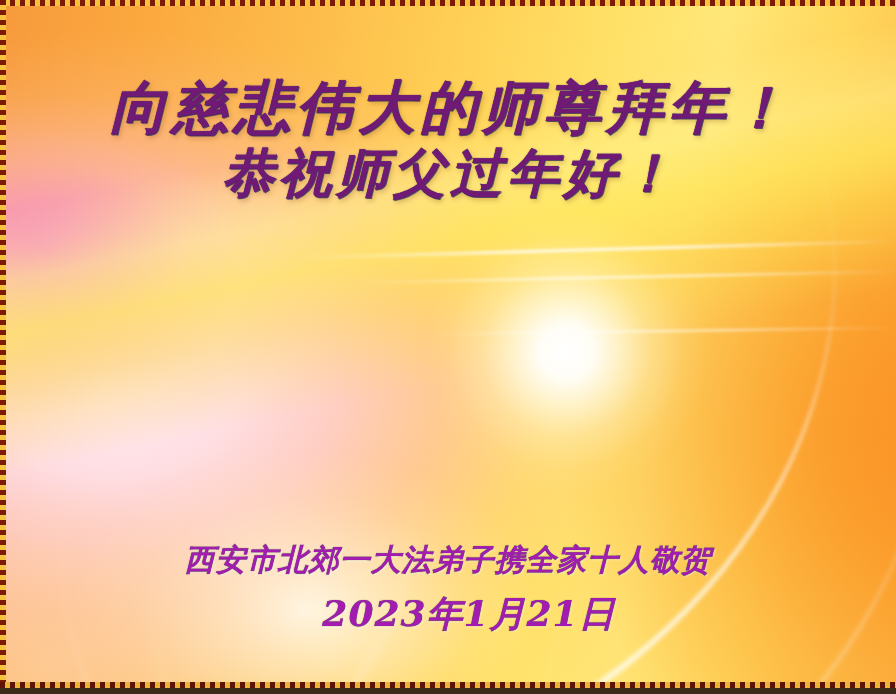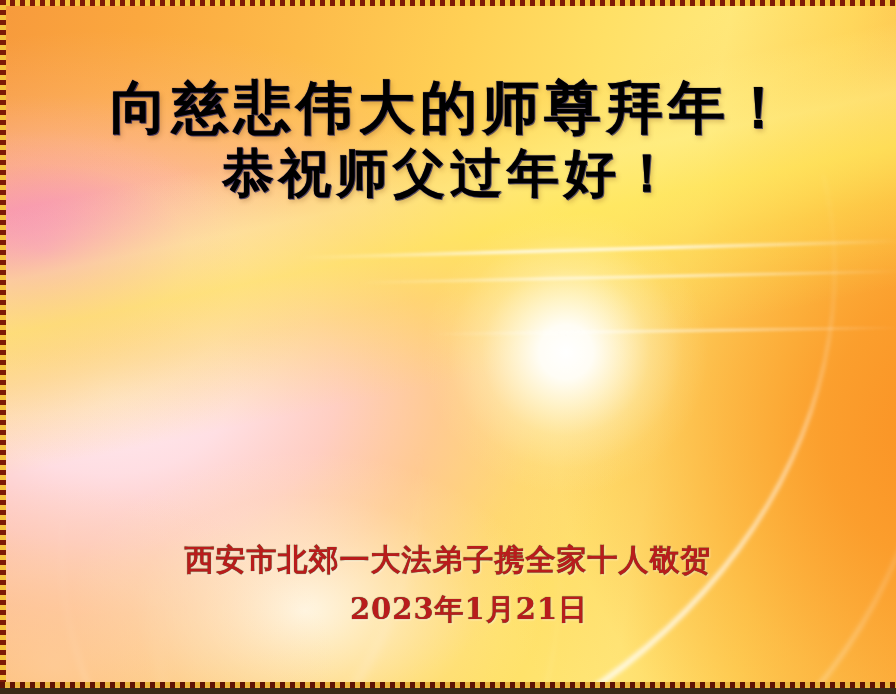--- a/index.html
+++ b/index.html
@@ -223,52 +223,54 @@
 
   
   #headline-block {
     position: absolute;
     left: 0; right: 0;
     top: 78px;
     z-index: 20;
     text-align: center;
   }
   .headline {
-    color: #000000;
+    color: #701a75;
     font-family: "DejaVu Serif", "Liberation Serif", serif;
     font-weight: 700;
+    font-style: italic;
     letter-spacing: 5px;
     line-height: 1.02;
     white-space: nowrap;
     text-shadow:
       0 0 1px rgba(25,26,110,0.95),
       1px 1px 0 rgba(20,20,90,0.65),
       2px 3px 5px rgba(120,70,20,0.30);
   }
   #headline-line-1 { font-size: 57px; margin-left: 6px; }
   #headline-line-2 { font-size: 52px; margin-top: 10px; margin-left: 4px; }
 
   #signature-block {
     position: absolute;
     left: 0; right: 0;
     top: 540px;
     z-index: 20;
     text-align: center;
   }
   .signature {
-    color: #b91c1c;
+    color: #a21caf;
     font-family: "DejaVu Serif", "Liberation Serif", serif;
     font-weight: 700;
     white-space: nowrap;
     text-shadow:
       0 0 1px rgba(20,90,20,0.9),
       1px 1px 2px rgba(255,255,255,0.55);
+    font-style: italic;
   }
   #signature-line { font-size: 30px; letter-spacing: 1px; }
-  #signature-date { font-size: 29px; letter-spacing: 1px; margin-top: 9px; margin-left: 42px; }
+  #signature-date { font-size: 36px; letter-spacing: 1px; margin-top: 9px; margin-left: 42px; }
 </style>
 </head>
 <body>
 
 <div id="card">
 
   <div class="bg-layer" id="bg-base"></div>
   <div class="bg-layer" id="bg-orange-right"></div>
   <div class="bg-layer" id="bg-pink-left"></div>
   <div class="bg-layer" id="bg-salmon"></div>

